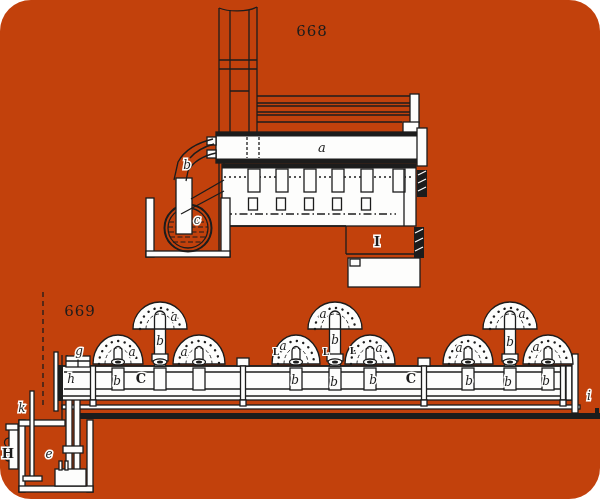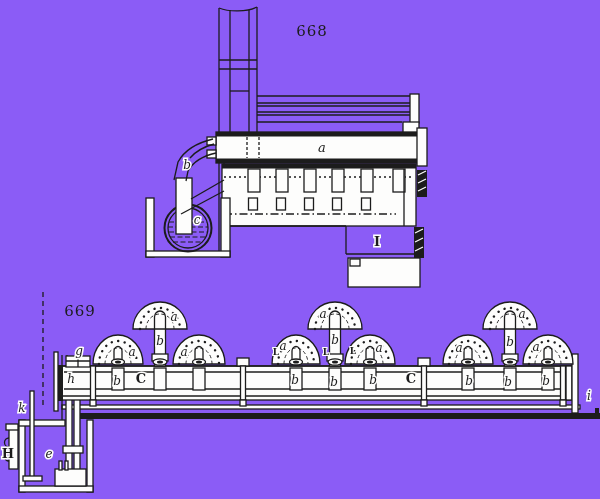--- a/index.html
+++ b/index.html
@@ -1,17 +1,17 @@
 <!DOCTYPE html>
 <html><head>
 <meta charset="utf-8">
 <style>
   html,body{margin:0;padding:0;background:#ffffff;}
-  .stage{position:relative;width:600px;height:499px;background:#8b5cf6;overflow:hidden;
-         font-family:"DejaVu Serif", serif;}
+  .stage{position:relative;width:600px;height:499px;background:#c2410c;overflow:hidden;
+         font-family:"DejaVu Serif", serif;border-radius:31px;}
   svg{display:block}
   .ln{stroke:#1c1c1c;fill:none;stroke-width:1.3;}
   .ln2{stroke:#1c1c1c;fill:none;stroke-width:2;}
   .wht{fill:#fdfdfc;stroke:#1c1c1c;stroke-width:1.3;}
   .blk{fill:#1c1c1c;stroke:none;}
   .dots{stroke:#1c1c1c;fill:none;stroke-width:2.4;stroke-dasharray:0.1 6.5;stroke-linecap:round;}
   .dsh{stroke:#1c1c1c;fill:none;stroke-width:0.9;stroke-dasharray:3.5 2.5;}
   .lbl{font:italic 13px "DejaVu Serif", serif;fill:#1c1c1c;text-anchor:middle;
        paint-order:stroke;stroke:#fdfdfc;stroke-width:3px;}
   .lbl-sm{font:italic 12px "DejaVu Serif", serif;fill:#1c1c1c;text-anchor:middle;

